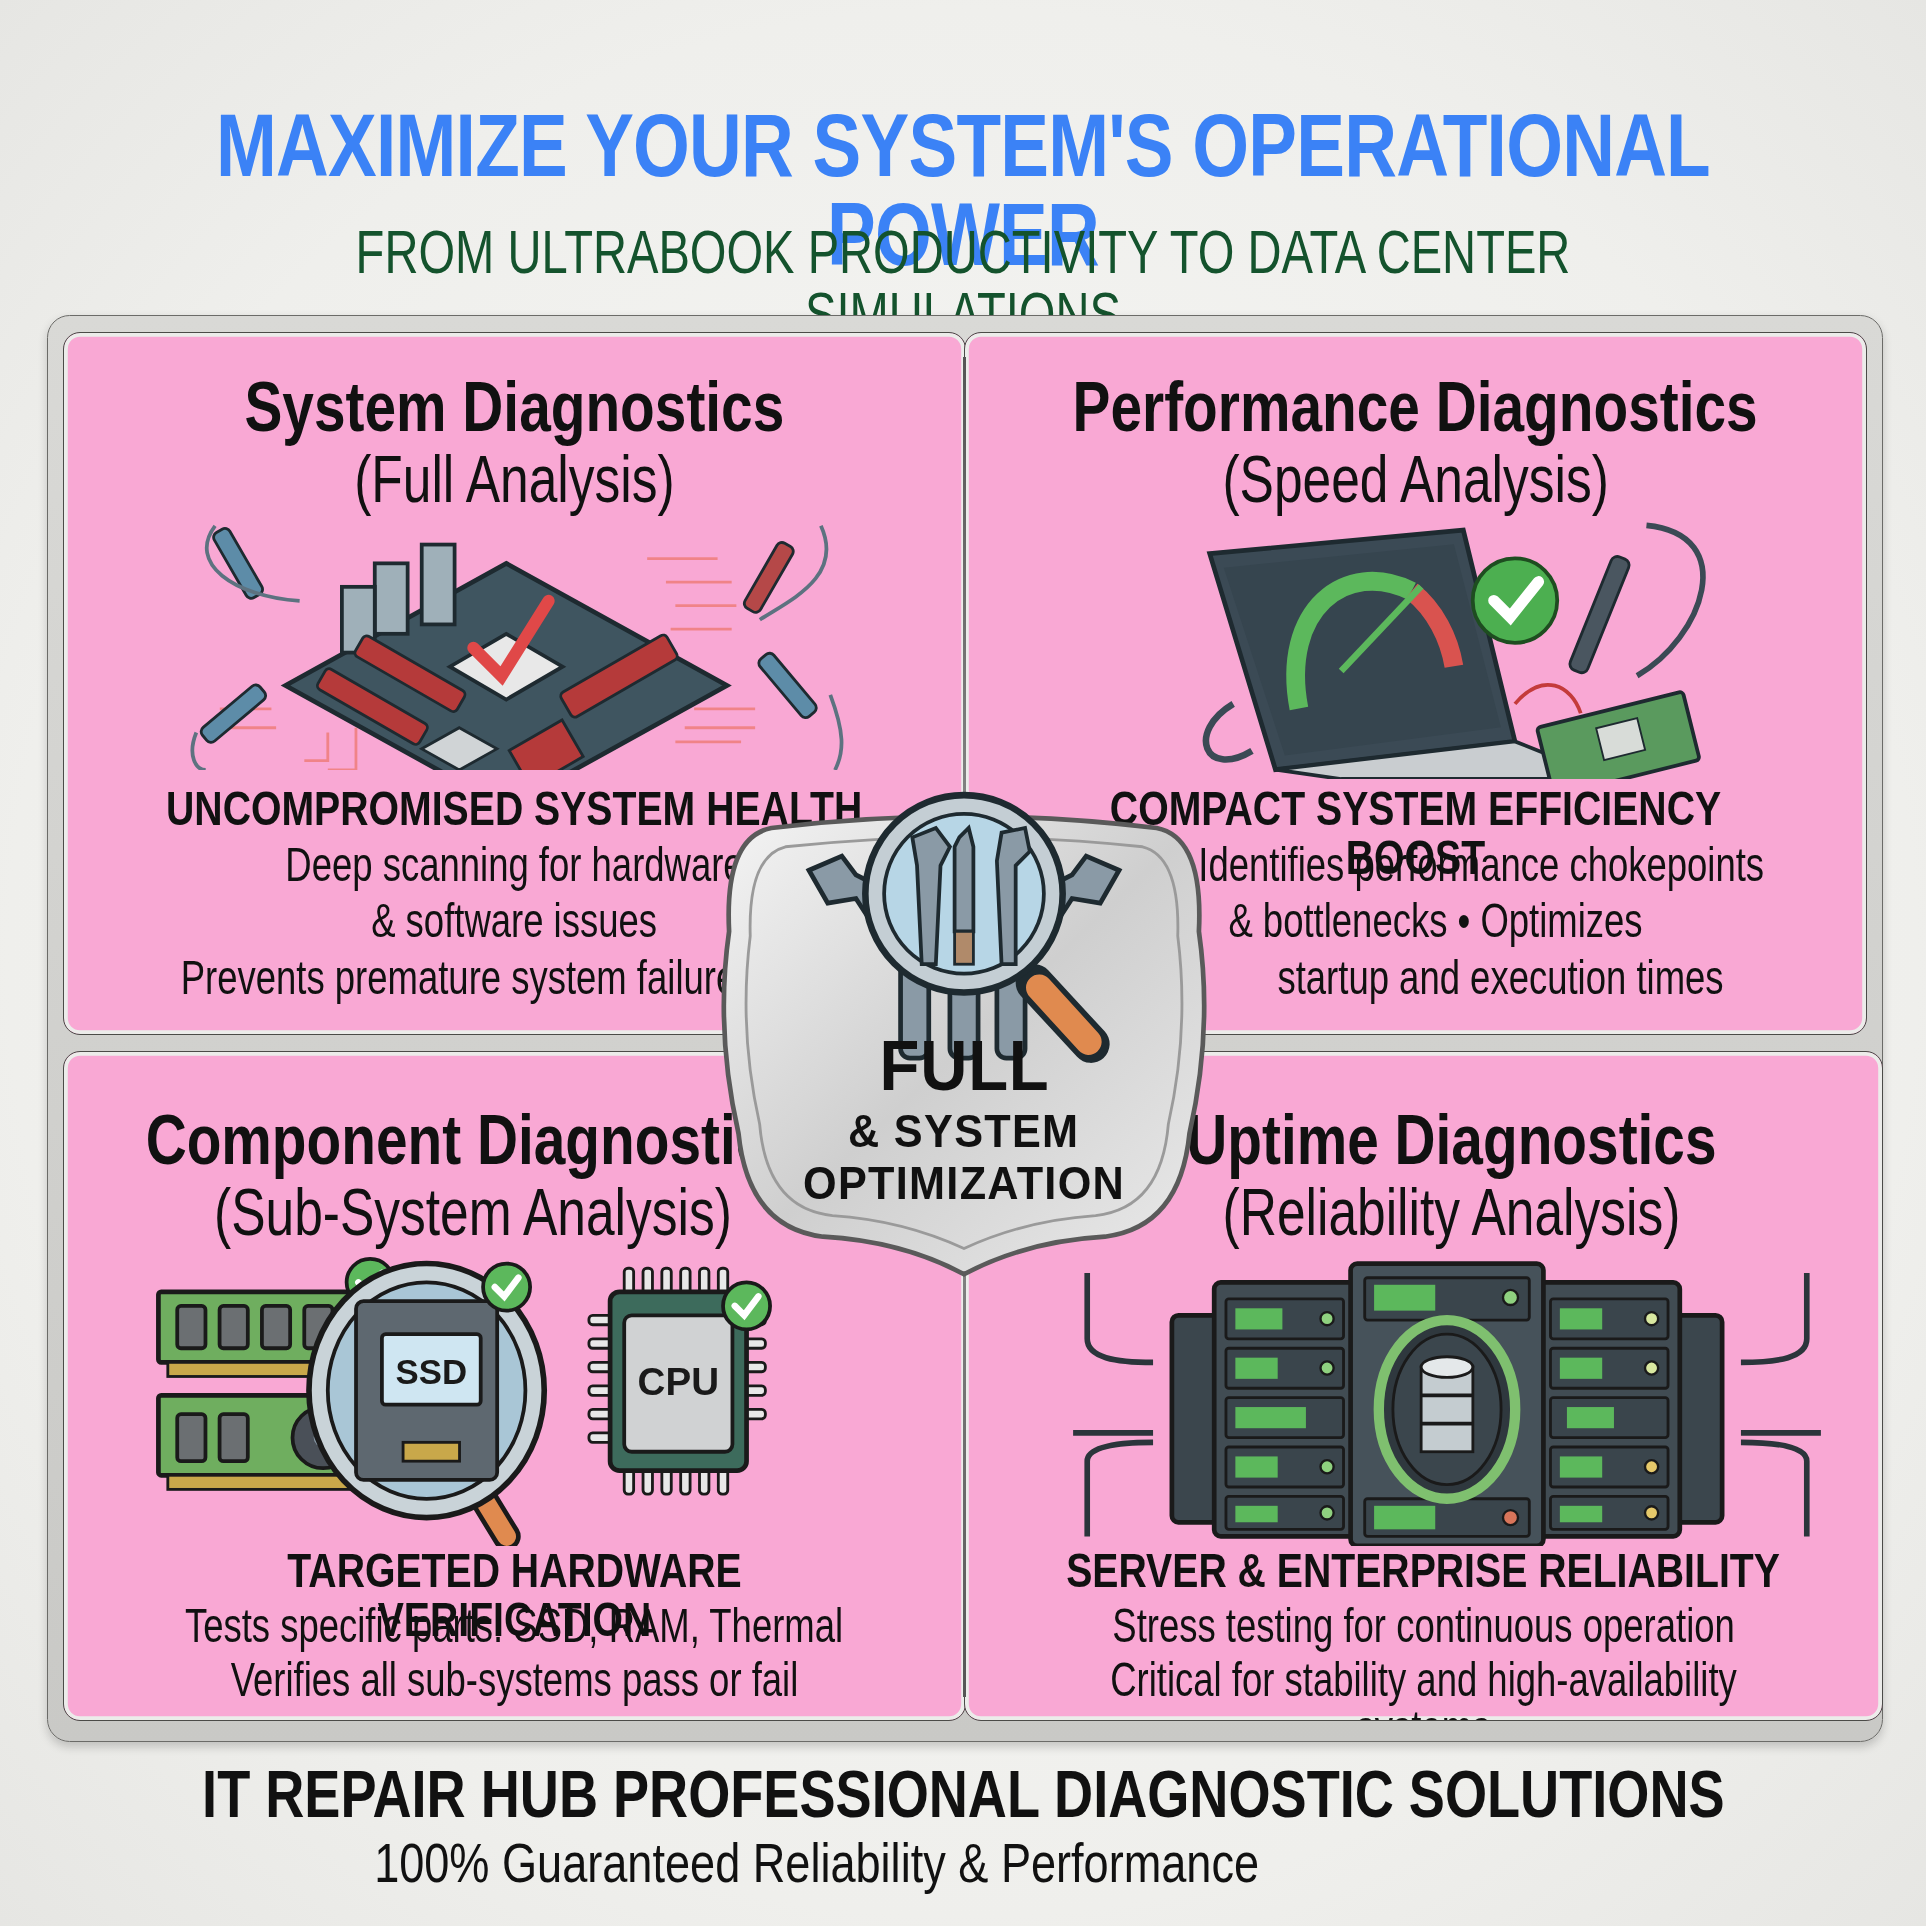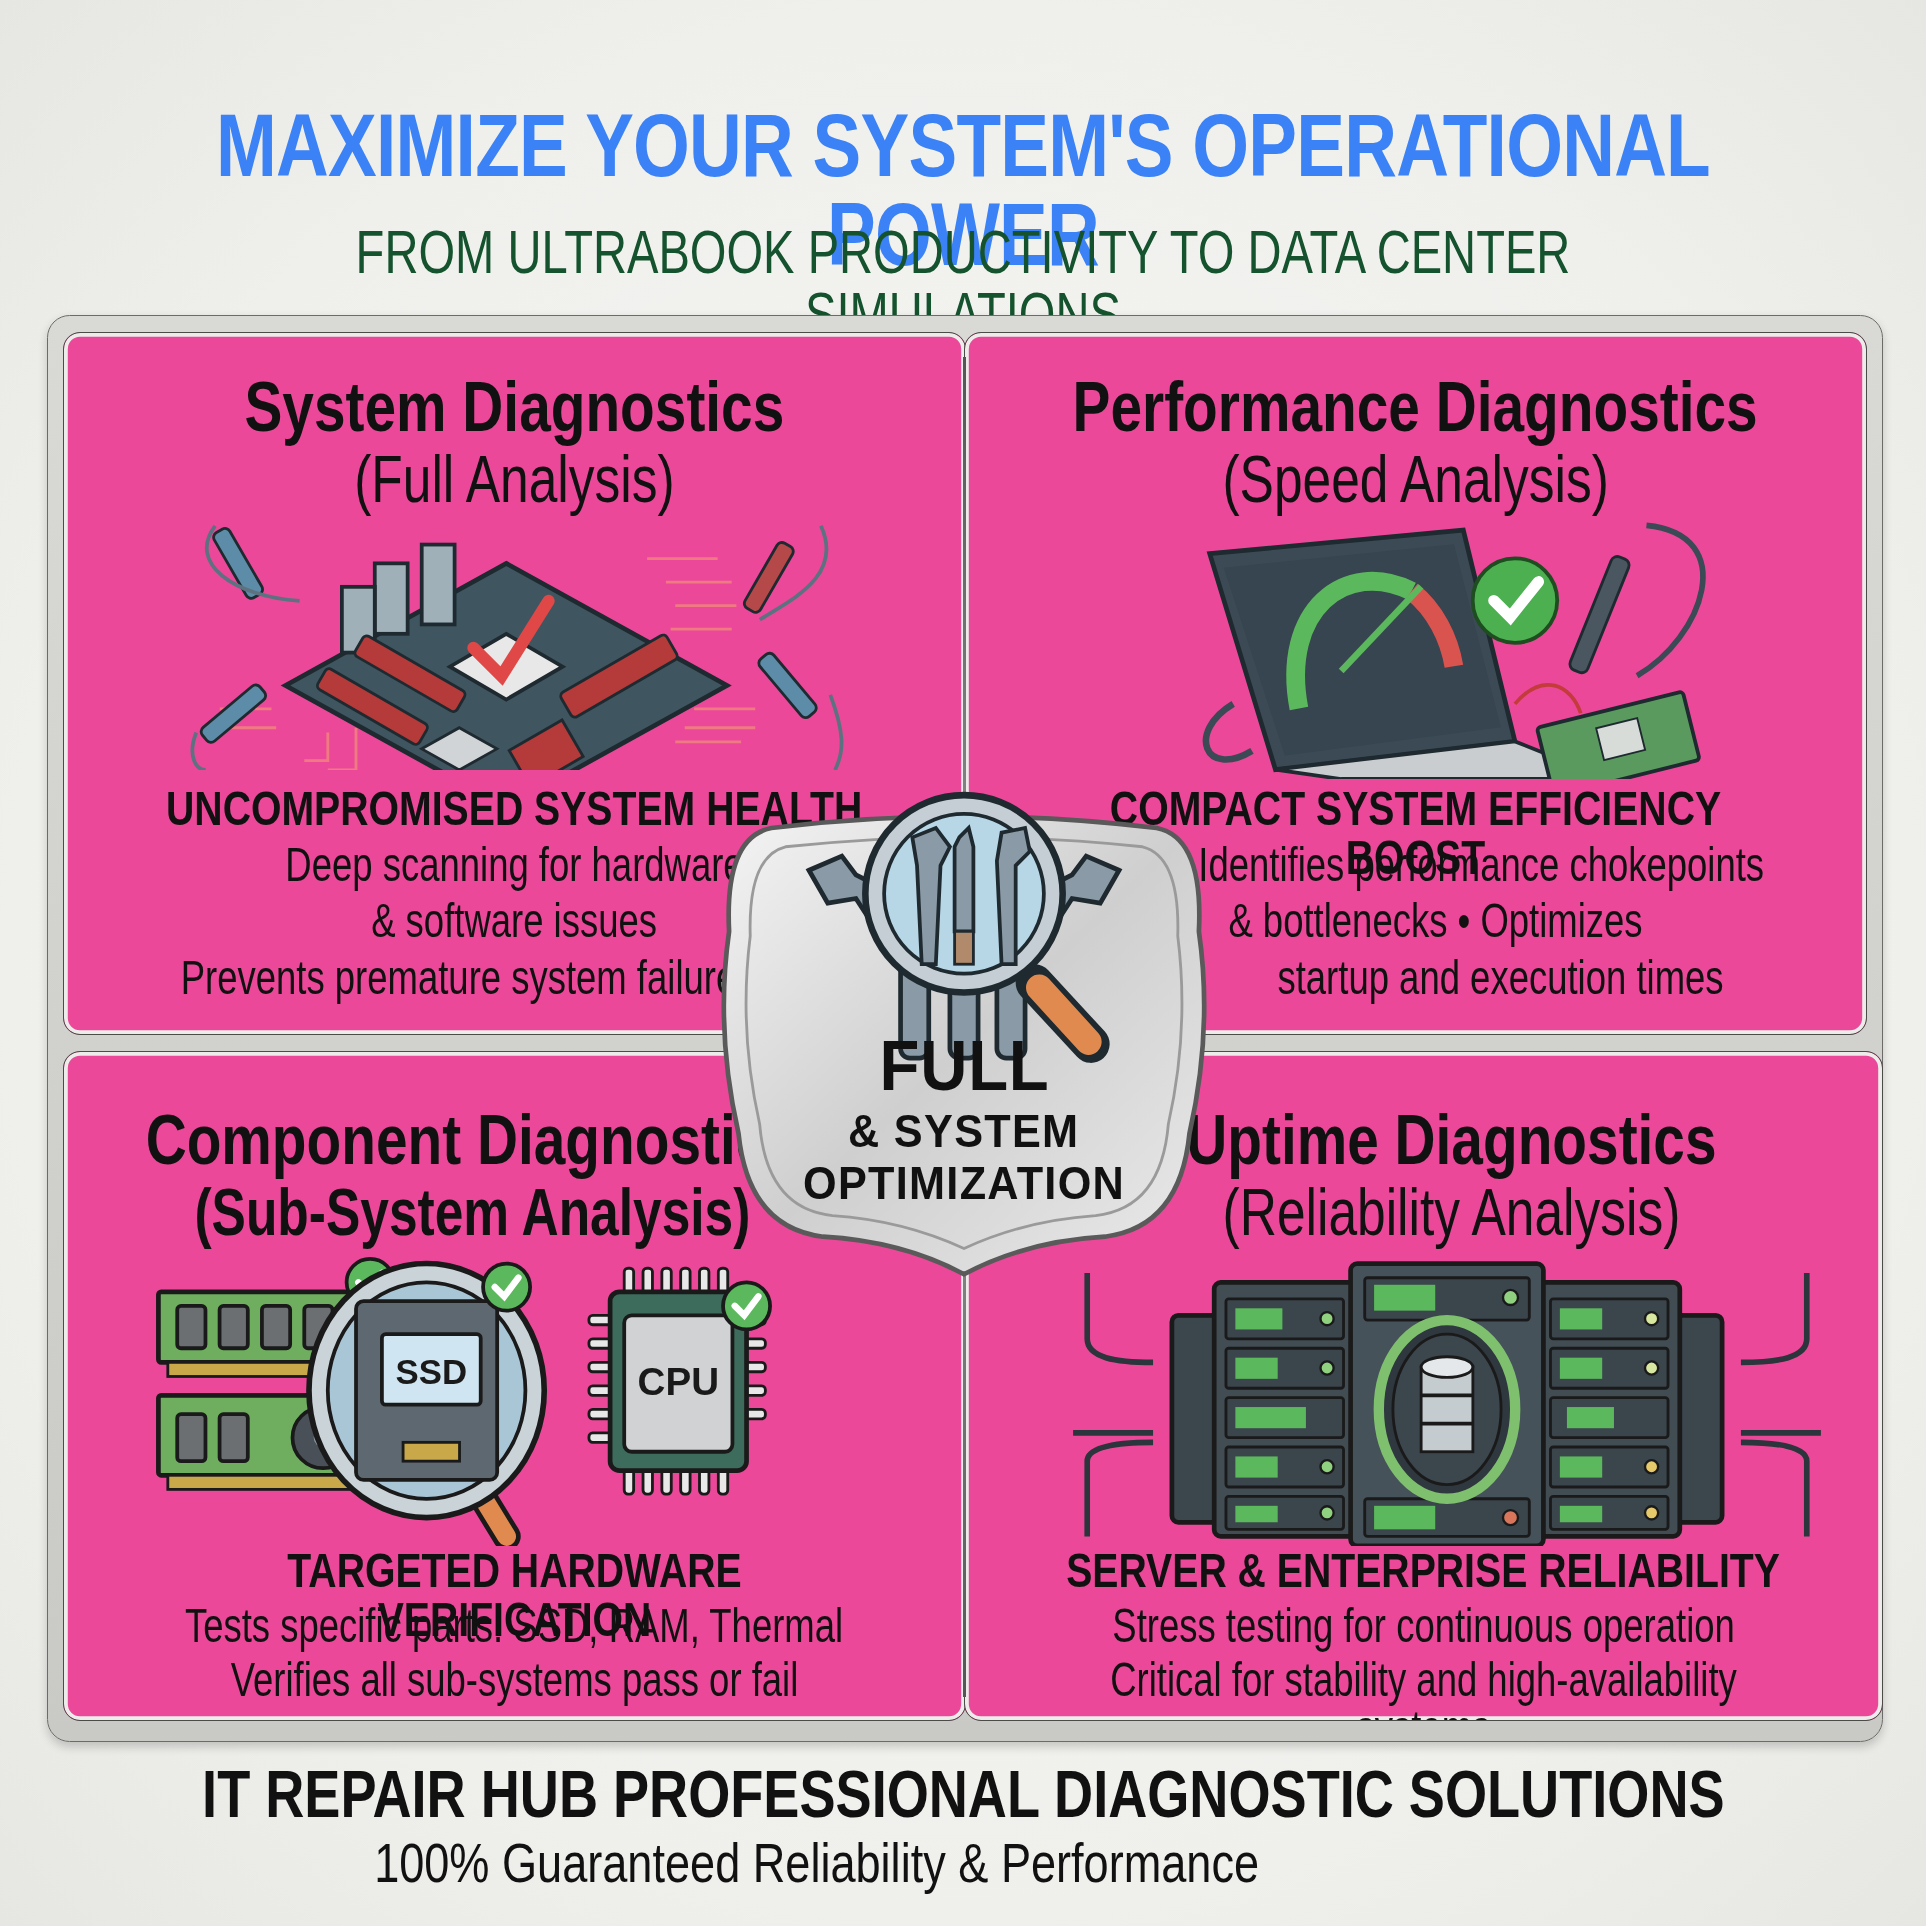--- a/index.html
+++ b/index.html
@@ -24,21 +24,21 @@
   #subtitle .cond { transform: scaleX(0.76); }
 
   #frame {
     position:absolute; left:47px; top:315px; width:1834px; height:1425px;
     border-radius:22.6px;
     background: linear-gradient(180deg,#d9d9d6,#c9c9c6);
     border:1.9px solid #6b6b68;
     box-shadow: 0 4.7px 9.4px rgba(0,0,0,0.18);
   }
   .panel {
-    position:absolute; background:#ec4899;
+    position:absolute; background:#f9a8d4;
     border:1.9px solid #4b4b48; border-radius:17px;
     box-shadow: inset 0 0 0 3.8px #ececea;
     overflow:hidden;
   }
   #panel-tl { left:63px; top:332px; width:901px; height:701px; }
   #panel-tr { left:964px; top:332px; width:901px; height:701px; }
   #panel-bl { left:63px; top:1051px; width:901px; height:668px; }
   #panel-br { left:964px; top:1051px; width:901px; height:668px;padding-left:16px; }
 
   #divider-v {
@@ -166,21 +166,21 @@
     <path d="M700 400 C760 330 820 360 840 420" stroke="#c43b3b" stroke-width="8" fill="none"></path>
   </svg>
   <div class="phead" style="top:451px;"><span class="cond">COMPACT SYSTEM EFFICIENCY BOOST</span></div>
   <div class="pline" style="top:508px;left:66px;"><span class="cond">Identifies performance chokepoints</span></div>
   <div class="pline" style="top:564px;left:20px;"><span class="cond">&amp; bottlenecks • Optimizes</span></div>
   <div class="pline" style="top:621px;left:85px;"><span class="cond">startup and execution times</span></div>
 </div>
 
 <div id="panel-bl" class="panel">
   <div class="ptitle" style="top:52px;left:-42px;"><span class="cond">Component Diagnostics</span></div>
-  <div class="psub" style="top:127px;left:-42px;font-weight:bold;"><span class="cond">(Sub-System Analysis)</span></div>
+  <div class="psub" style="top:127px;left:-42px;"><span class="cond">(Sub-System Analysis)</span></div>
   <svg class="illus" style="left:85px;top:202px;" width="734" height="292" viewBox="0 0 1560 620">
     <g>
       <rect x="20" y="80" width="470" height="150" rx="6" fill="#6fae5f" stroke="#1a1a1a" stroke-width="10"></rect>
       <rect x="60" y="110" width="60" height="90" rx="8" fill="#6b6f72" stroke="#1a1a1a" stroke-width="8"></rect>
       <rect x="150" y="110" width="60" height="90" rx="8" fill="#6b6f72" stroke="#1a1a1a" stroke-width="8"></rect>
       <rect x="240" y="110" width="60" height="90" rx="8" fill="#6b6f72" stroke="#1a1a1a" stroke-width="8"></rect>
       <rect x="330" y="110" width="60" height="90" rx="8" fill="#6b6f72" stroke="#1a1a1a" stroke-width="8"></rect>
       <rect x="40" y="230" width="420" height="30" fill="#c9a84a" stroke="#1a1a1a" stroke-width="6"></rect>
     </g>
     <g>

